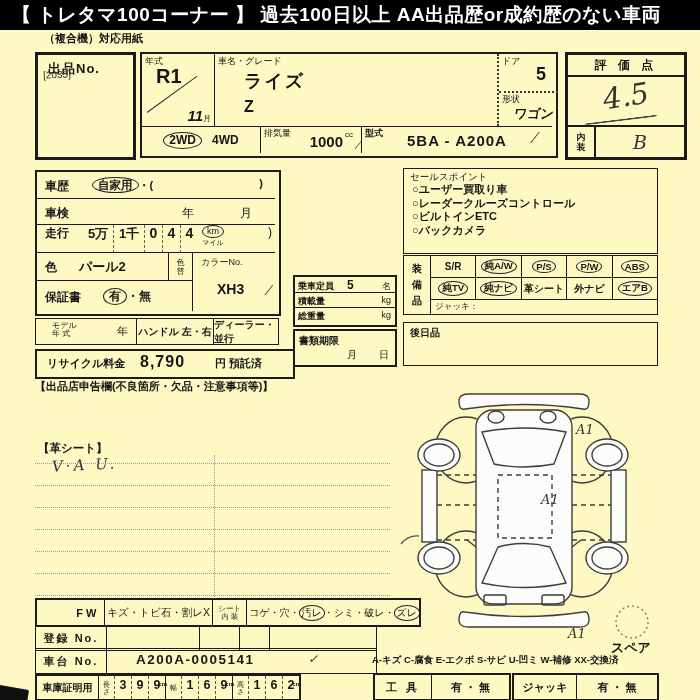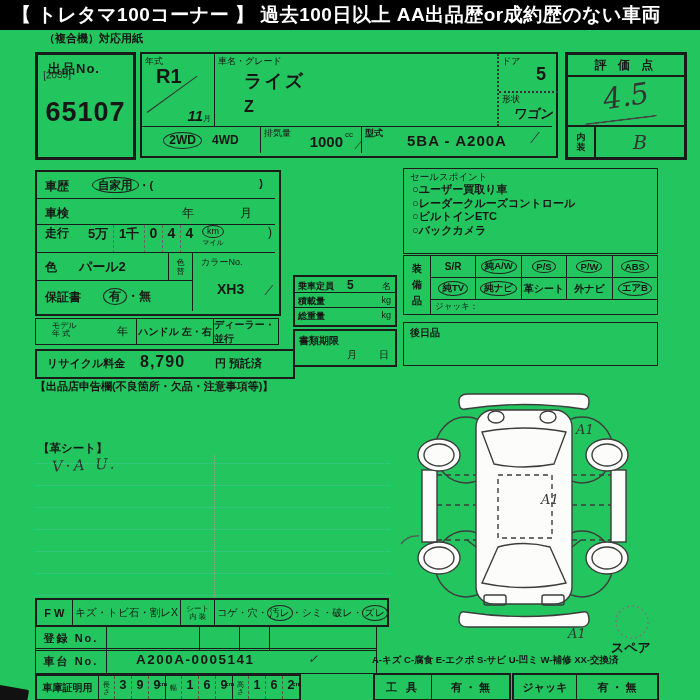--- a/index.html
+++ b/index.html
@@ -1,17 +1,17 @@
 <!DOCTYPE html>
 <html><head>
 <meta charset="utf-8">
 <style>
   html,body{margin:0;padding:0;}
   body{background:#d8d8d8;}
-  #sheet{position:relative;width:700px;height:700px;background:#22c55e;font-family:"Liberation Sans","DejaVu Sans",sans-serif;color:#161616;overflow:hidden;}
+  #sheet{position:relative;width:700px;height:700px;background:#fef9c3;font-family:"Liberation Sans","DejaVu Sans",sans-serif;color:#161616;overflow:hidden;}
   .abs{position:absolute;}
   .bx{position:absolute;border:2px solid #1b1b1b;}
   .thick{border-width:3px;}
   .thin{border-width:1.5px;}
   .lab{font-size:9px;line-height:10px;}
   .b{font-weight:bold;}
   .ctr{display:flex;align-items:center;justify-content:center;}
   .hand{font-family:"DejaVu Serif",serif;font-style:italic;color:#333;}
   .oval{display:inline-block;border:1.6px solid #222;border-radius:50%;padding:0 5px;line-height:1.25;}
   .dotline{position:absolute;border-top:1.5px dotted #9a9a9a;height:0;}
@@ -33,21 +33,20 @@
 <body>
 
 <div id="sheet">
 
   <div class="banner"><span>【 トレタマ100コーナー 】 過去100日以上 AA出品歴or成約歴のない車両</span></div>
   <div class="abs b" style="left:44px;top:31px;font-size:11px;">（複合機）対応用紙</div>
 
   <div class="bx thick" style="left:35px;top:52px;width:95px;height:102px;">
     <div class="abs b" style="left:10px;top:5px;font-size:13px;letter-spacing:1px;">出品No.</div>
     <div class="abs" style="left:5px;top:14px;font-size:10px;color:#222;transform:rotate(-2deg);">[2035]</div>
-    <div class="abs b" style="left:0;right:0;top:42px;text-align:center;font-size:27px;letter-spacing:1px;">65107</div>
   </div>
 
   <div class="bx" style="left:140px;top:52px;width:414px;height:102px;">
 
     <div class="abs" style="left:0;top:0;width:72px;height:72px;border-right:1.5px solid #1b1b1b;">
       <div class="lab abs" style="left:3px;top:2px;">年式</div>
       <div class="abs b" style="left:14px;top:11px;font-size:20px;">R1</div>
       <div class="abs" style="left:5px;top:58px;width:62px;border-top:1.5px solid #333;transform:rotate(-36deg);transform-origin:left center;"></div>
       <div class="abs" style="right:3px;bottom:1px;"><span class="b" style="font-size:15px;font-style:italic;">11</span><span style="font-size:8px;">月</span></div>
     </div>
@@ -314,21 +313,21 @@
       <path d="M3,158 Q10,149 21,150" stroke="#555"></path>
     </g>
     <g fill="#333" font-style="italic" font-size="13">
       <text x="178" y="48">A1</text>
       <text x="143" y="118">A1</text>
       <text x="170" y="252">A1</text>
     </g>
     <text x="213" y="266" font-size="13" font-weight="bold" fill="#161616" style="font-family:'Liberation Sans','DejaVu Sans',sans-serif;">スペア</text>
   </svg>
 
-  <div class="bx" style="left:35px;top:598px;width:350px;height:25px;display:flex;">
+  <div class="bx" style="left:35px;top:598px;width:350px;height:25px;display:flex;padding-left:32px;">
     <div class="ctr b" style="width:36px;font-size:11px;">F W</div>
     <div class="ctr cellL" style="width:112px;font-size:10.5px;white-space:nowrap;">キズ・トビ石・割レX</div>
     <div class="ctr cellL" style="width:34px;font-size:7.5px;line-height:8px;white-space:pre-line;text-align:center;">シート
 内 装</div>
     <div class="cellL" style="flex:1;display:flex;align-items:center;padding-left:2px;font-size:10px;white-space:nowrap;">
         <span>コゲ・穴・</span>
         <span class="fw-oval">汚レ</span>
         <span>・シミ・破レ・</span>
         <span class="fw-oval">ズレ</span>
       </div>

